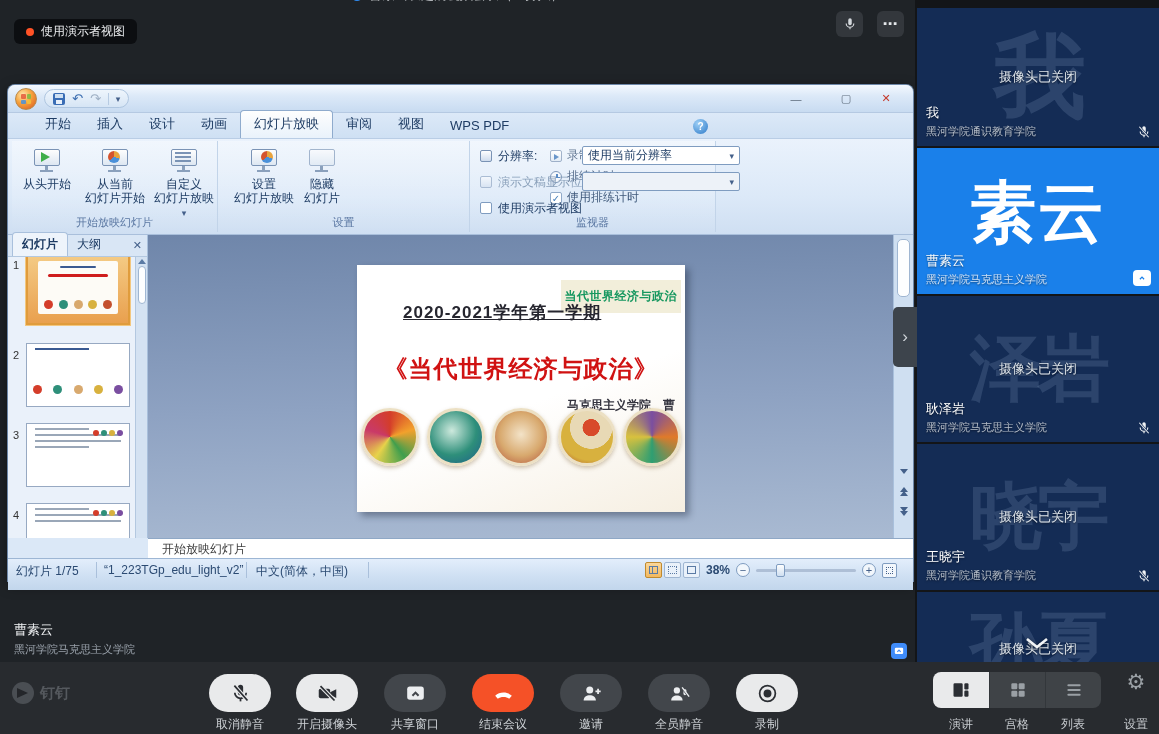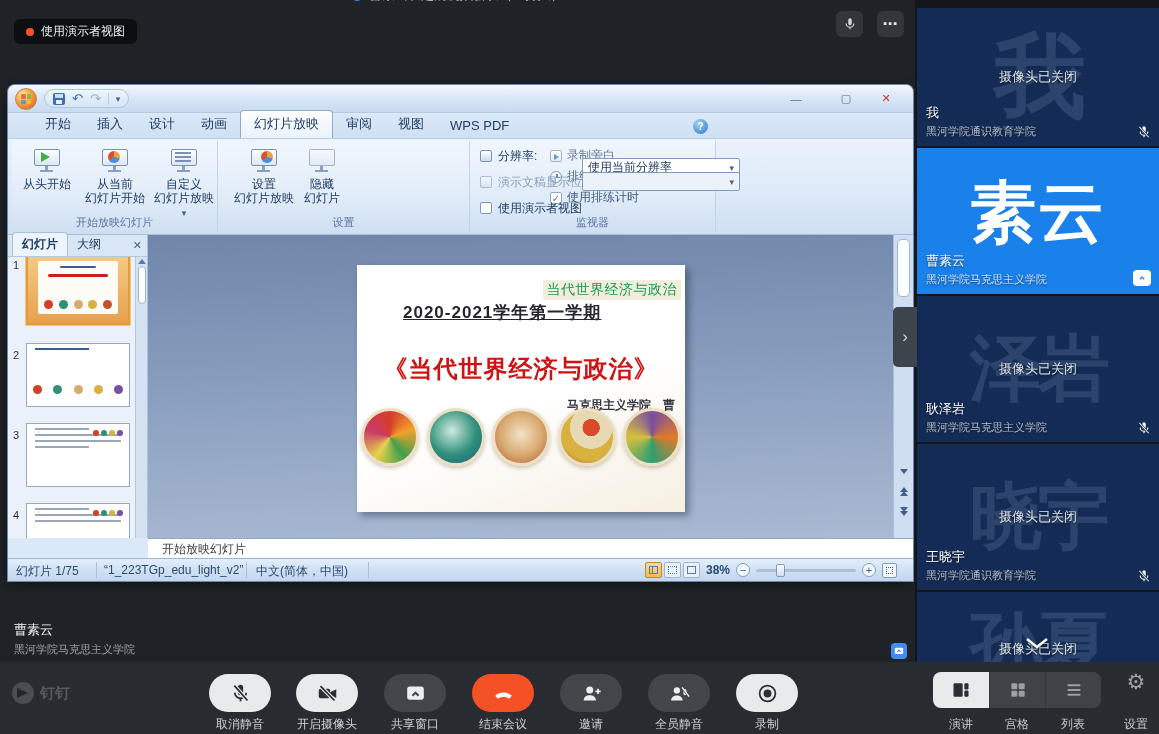--- a/index.html
+++ b/index.html
@@ -130,22 +130,22 @@
   .sp-scroll { position:absolute; right:0; top:22px; bottom:0; width:12px; background:#d4e2f2;
     border-left:1px solid #b3c8e0; }
   .sp-scroll .up { margin:2px auto; width:0; height:0; border-left:4px solid transparent;
     border-right:4px solid transparent; border-bottom:5px solid #5b7ba5; }
   .sp-thumbbar { width:8px; height:38px; background:#fdfeff; border:1px solid #9fb6d2; border-radius:4px; margin:2px auto; }
 
   .canvas { position:absolute; left:140px; top:150px; width:745px; height:303px;
     background:linear-gradient(178deg,#6f86aa,#8ea2c2 55%,#a9bad2); overflow:hidden; }
   .slide { position:absolute; left:209px; top:30px; width:328px; height:247px; background:#fff;
     box-shadow:4px 4px 7px rgba(20,30,50,.4); background:linear-gradient(160deg,#ffffff 55%,#f6efe2); }
-  .slide-tag { position:absolute; top:15px; right:4px; font-size:14px; font-weight:normal; color:#16975f;
-    background:#f2eeda; padding:1px 4px; letter-spacing:.5px; }
+  .slide-tag { position:absolute; top:15px; right:4px; font-size:12px; font-weight:bold; color:#16975f;
+    background:#f2eeda; padding:8px 4px; letter-spacing:.5px; }
   .slide-sem { position:absolute; top:36px; left:46px; font-size:17px; font-weight:bold; color:#26262f;
     letter-spacing:1px;text-decoration:underline; }
   .slide-title { position:absolute; top:88px; left:0; right:0; text-align:center; font-size:24px;
     font-weight:bold; color:#d01212; letter-spacing:1px; }
   .slide-byline { position:absolute; top:132px; left:170px; font-size:12px; font-weight:bold; color:#34343f;margin-left:40px; }
   .slide-circles { position:absolute; left:4px; right:4px; top:143px; display:flex; justify-content:space-between; }
   .scircle { width:58px; height:58px; border-radius:50%; border:3px solid #ece0c4;
     box-shadow:0 2px 4px rgba(120,90,40,.35); }
   .c-pencils { background:conic-gradient(#d43d2a,#f2a12c,#3f9e4d,#e8d24a,#c93a68,#d43d2a); }
   .c-globe { background:radial-gradient(circle at 42% 38%, #cde9dd, #2e8f7a 55%, #1c5e8a); }
@@ -158,21 +158,21 @@
   .vthumb { position:absolute; left:3px; top:4px; width:13px; height:58px; background:#fdfeff;
     border:1px solid #9fb6d2; border-radius:5px; }
   .varrow { position:absolute; left:0; width:100%; display:flex; flex-direction:column; align-items:center; gap:1px; }
   .tri-dn { width:0; height:0; border-left:4px solid transparent; border-right:4px solid transparent;
     border-top:5px solid #44608a; }
   .tri-up { width:0; height:0; border-left:4px solid transparent; border-right:4px solid transparent;
     border-bottom:5px solid #44608a; }
 
   .notes { position:absolute; left:140px; right:0; top:453px; height:20px; background:#fff;
     border-top:1px solid #8fa8c6; font-size:12px; color:#3c3c3c; padding:2px 0 0 14px; }
-  .statusbar { position:absolute; left:0; right:0; top:473px; height:23px;
+  .statusbar { position:absolute; left:0; right:0; top:473px; height:32px;
     background:linear-gradient(#e3eefb,#cfe0f3 55%,#c2d6ec); border-top:1px solid #9db6d4;
     font-size:12px; color:#2b4a72; }
   .sb-item { position:absolute; top:4px; white-space:nowrap; }
   .sb-sep { position:absolute; top:3px; width:1px; height:16px; background:#aac0db; }
   .viewbtn { position:absolute; top:3px; width:17px; height:16px; border:1px solid #9fb6d2;
     background:#e9f1fa; border-radius:2px; }
   .viewbtn.active { background:linear-gradient(#fbd79a,#f3b95f); border-color:#c08a2e; }
   .viewbtn i { position:absolute; inset:3px; border:1px solid #5b7ba5; }
   .viewbtn.v1 i::after { content:""; position:absolute; left:2px; top:0; bottom:0; width:1px; background:#5b7ba5; }
   .viewbtn.v2 i { border-style:dotted; }
@@ -369,21 +369,21 @@
         <span>使用排练计时</span>
       </div>
       <div class="rgroup-label">设置</div>
     </div>
 
     <div class="rgroup" style="left:462px; width:246px;">
       <div class="mon-row" style="top:5px;">
         <span class="mini-ic mini-mon"></span>
         <span>分辨率:</span>
       </div>
-      <div class="mon-select" style="position:absolute; left:112px; top:5px;margin-top:12px;">
+      <div class="mon-select" style="position:absolute; left:112px; top:5px;">
         <span>使用当前分辨率</span>
         <span class="drop-arrow">▾</span>
       </div>
       <div class="mon-row dim" style="top:31px;">
         <span class="mini-ic mini-mon" style="opacity:.55;"></span>
         <span>演示文稿显示位置:</span>
       </div>
       <div class="mon-select empty" style="position:absolute; left:112px; top:31px;">
         <span></span>
         <span class="drop-arrow">▾</span>

